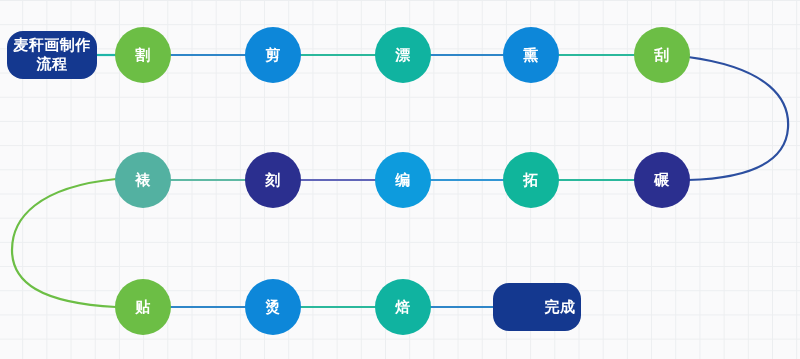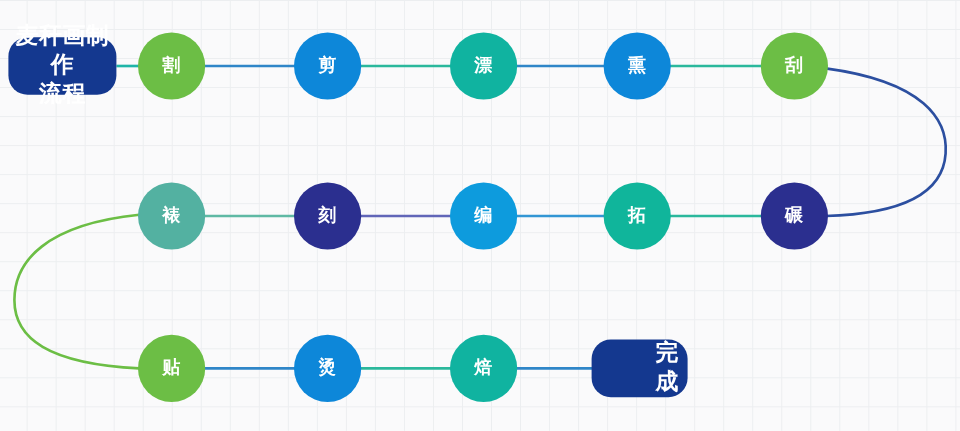--- a/index.html
+++ b/index.html
@@ -48,21 +48,21 @@
     border-radius: 50%;
   }
   .node.rounded {
     border-radius: 16px;
   }
   .node .lbl {
     display: block;
     pointer-events: none;
   }
   .step-node { font-size: 15px; }
-  .term-node { font-size: 19px; }
+  .term-node { font-size: 15px; }
 </style>
 </head>
 <body>
 
 <div id="canvas" style="background-color: rgb(250, 250, 251); background-image: linear-gradient(to right, rgb(236, 238, 240) 1px, transparent 1px), linear-gradient(rgb(236, 238, 240) 1px, transparent 1px);">
 
   <svg id="edges" viewBox="0 0 800 359" xmlns="http://www.w3.org/2000/svg">
 
     <line x1="97" y1="55" x2="116" y2="55" stroke="#1fb5a8" stroke-width="2.2"></line>
     <line x1="170" y1="55" x2="246" y2="55" stroke="#2f86c8" stroke-width="2.2"></line>
@@ -136,17 +136,17 @@
   </div>
 
   <div class="node ellipse step-node" style="left: 245px; top: 279px; width: 56px; height: 56px; background: rgb(13, 135, 217);">
     <span class="lbl">烫</span>
   </div>
 
   <div class="node ellipse step-node" style="left: 375px; top: 279px; width: 56px; height: 56px; background: rgb(16, 179, 160);">
     <span class="lbl">焙</span>
   </div>
 
-  <div class="node rounded term-node" style="left: 493px; top: 283px; width: 80px; height: 48px; background: rgb(20, 56, 143); padding-left: 46px;">
+  <div class="node rounded term-node" style="left: 493px; top: 283px; width: 88px; height: 48px; background: rgb(20, 56, 143); padding-left: 46px;">
     <span class="lbl">完成</span>
   </div>
 
 </div>
 
 </body></html>

